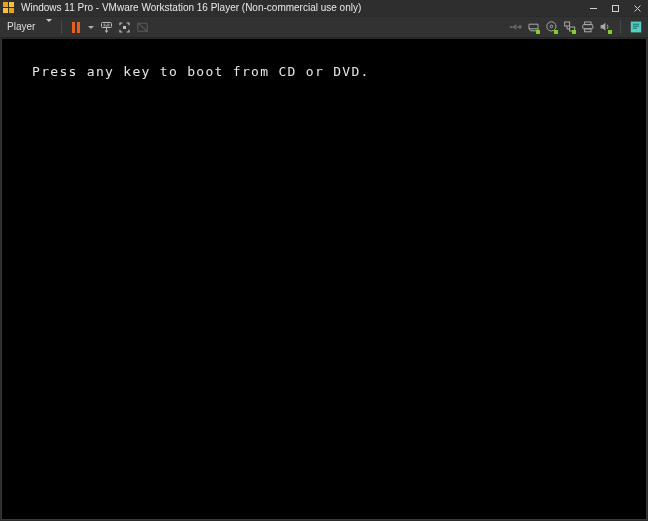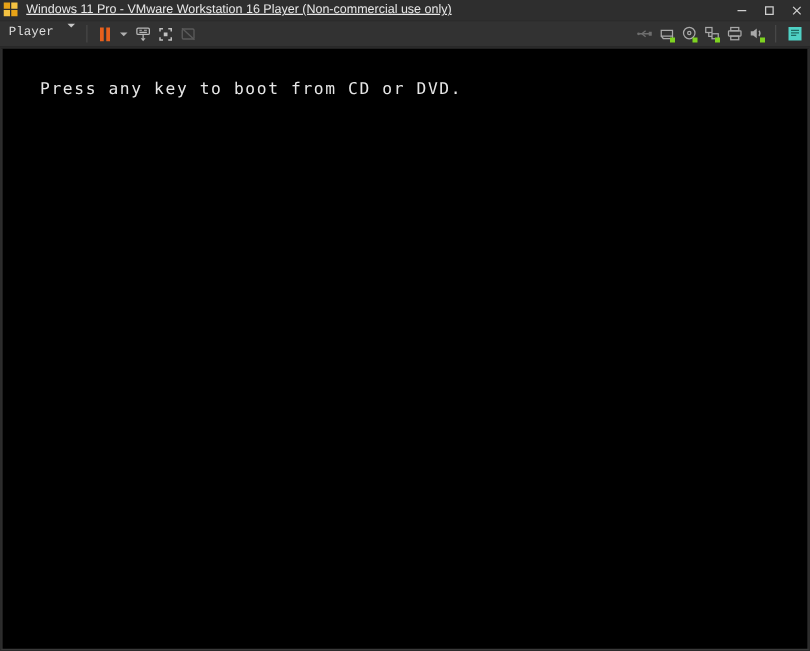--- a/index.html
+++ b/index.html
@@ -49,21 +49,20 @@
   .app-icon .s1 { left: 2px;  top: 2px;  width: 5px; height: 5px; }
   .app-icon .s2 { left: 8px;  top: 2px;  width: 5px; height: 5px; background:#f5c342;}
   .app-icon .s3 { left: 2px;  top: 8px;  width: 5px; height: 5px; background:#f5c342;}
   .app-icon .s4 { left: 8px;  top: 8px;  width: 5px; height: 5px; }
   .title-text {
     color: #e8e8e8;
     font-size: 10px;
     line-height: 16px;
     white-space: nowrap;
     letter-spacing: 0px;
-    text-decoration: underline;
   }
   .win-controls {
     position: absolute;
     right: 0;
     top: 0;
     height: 16px;
     display: flex;
   }
   .win-btn {
     width: 22px;
@@ -86,21 +85,20 @@
     border-bottom: 1px solid #262626;
     position: relative;
   }
   .player-menu {
     display: flex;
     align-items: flex-start;
     height: 16px;
     padding: 0 4px 0 5px;
     gap: 11px;
     cursor: default;
-    font-family: Liberation Mono, monospace;
   }
   .player-label {
     color: #dcdcdc;
     font-size: 10px;
     line-height: 16px;
   }
   .caret {
     width: 0; height: 0;
     border-left: 3px solid transparent;
     border-right: 3px solid transparent;

